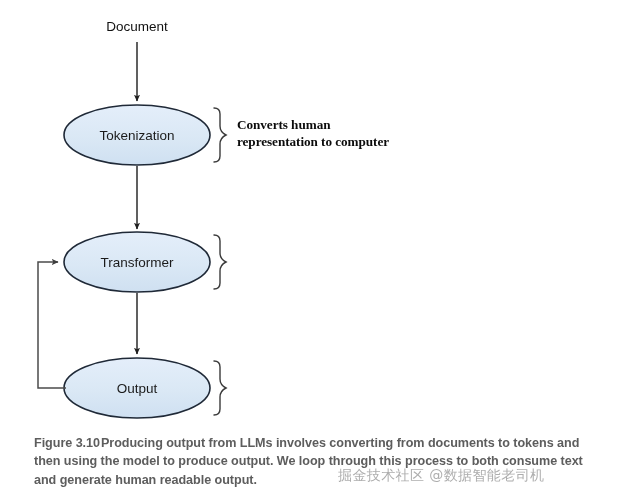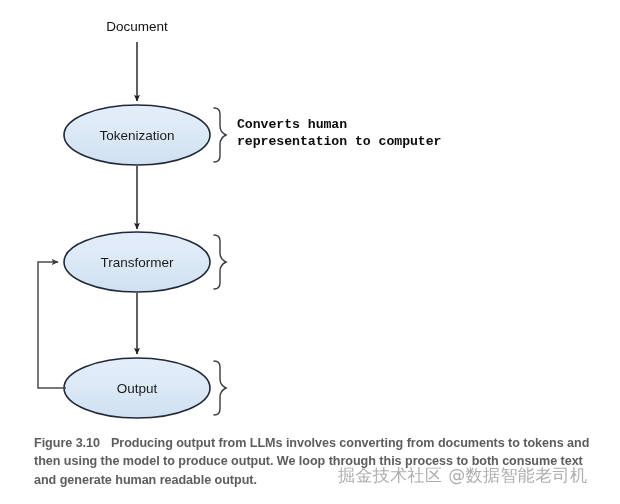--- a/index.html
+++ b/index.html
@@ -38,21 +38,21 @@
   }
   .source-label {
     font-family: "Liberation Sans", sans-serif;
     font-size: 13.5px;
     fill: #111111;
   }
 
   
   .annotation {
     position: absolute;
-    font-family: Liberation Mono, monospace;
+    font-family: Liberation Serif, serif;
     font-weight: bold;
     font-size: 13.2px;
     line-height: 17px;
     color: #0c0c0c;
     letter-spacing: -0.05px;
     white-space: pre-line;
   }
   #annotation-tokenization { left: 237px; top: 116px; }
   #annotation-transformer  { left: 237px; top: 243px; }
   #annotation-output       { left: 237px; top: 369px; }
@@ -64,30 +64,30 @@
     top: 434px;
     width: 560px;
     font-family: "Liberation Sans", sans-serif;
     font-weight: bold;
     font-size: 12.6px;
     line-height: 18.4px;
     color: #5d5d5d;
     letter-spacing: -0.05px;
   }
   #caption .caption-figno {
-    margin-right: 11px;
+    margin-right: 1px;
   }
 
   
   #watermark {
     position: absolute;
     left: 338px;
     top: 464px;
     font-family: "DejaVu Sans", sans-serif;
-    font-size: 17px;
+    font-size: 14px;
     line-height: 22px;
     color: rgba(105, 105, 105, 0.55);
     white-space: nowrap;
     pointer-events: none;
     letter-spacing: 0.4px;
   }
 </style>
 </head>
 <body>
 

